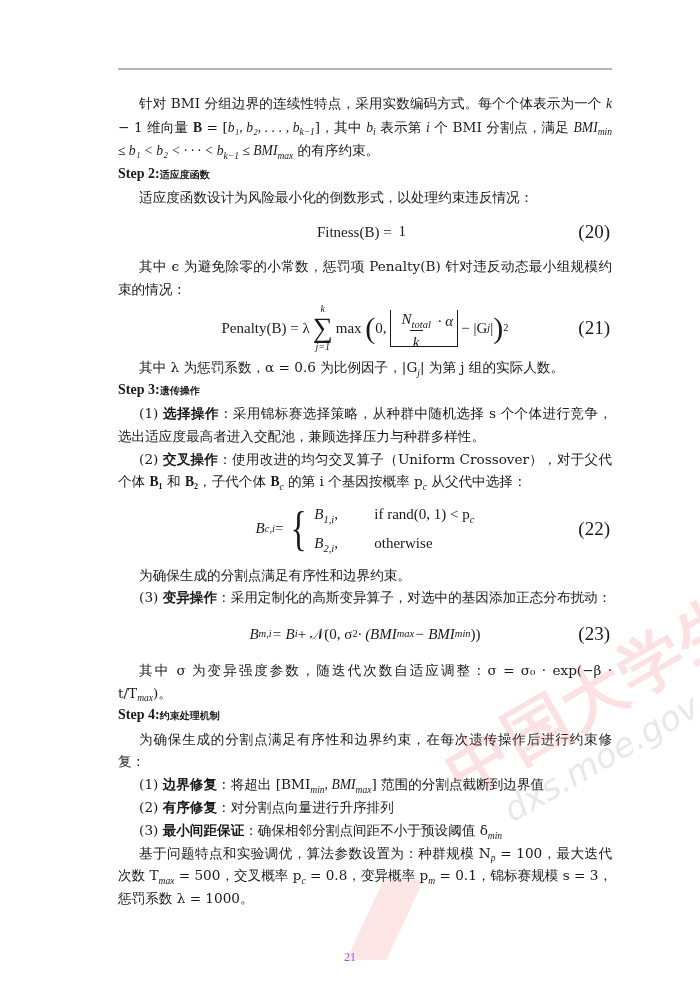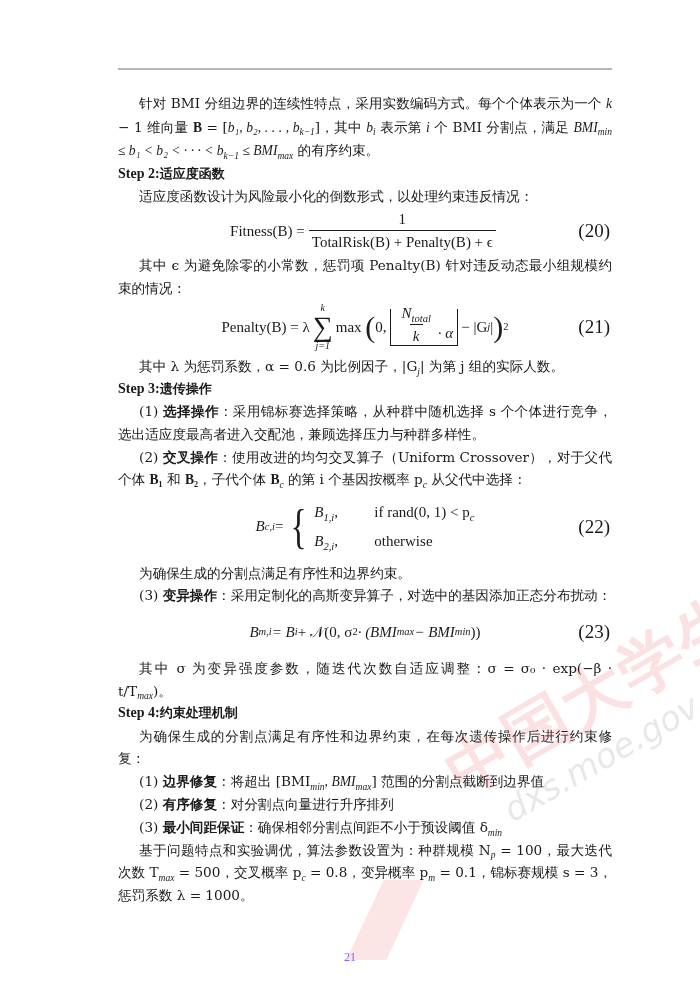--- a/index.html
+++ b/index.html
@@ -13,37 +13,37 @@
     position: absolute; left: 118px; top: 68px; width: 494px; height: 2px;
     background: #b4b4b4;
   }
   .content {
     position: absolute; left: 118px; top: 92px; width: 494px;
     font-size: 13.6px; line-height: 22.6px;
   }
   .p { margin: 0; text-align: justify; }
   .indent { text-indent: 1.55em; }
   .step { margin: 0; font-weight: bold; font-family: "Liberation Serif", "DejaVu Serif", serif; font-size: 14px; }
-  .step .cn { font-family: "DejaVu Sans", sans-serif; font-size: 13px; }
+  .step .cn { font-family: "DejaVu Sans", sans-serif; font-size: 10px; }
   .bold-cn { font-weight: bold; }
   i, .it { font-style: italic; font-family: "Liberation Serif", serif; }
   .b { font-weight: bold; font-family: "Liberation Serif", serif; }
   sub, sup { font-size: 70%; line-height: 0; }
   .eq {
     position: relative; height: 46px; display: flex; align-items: center; justify-content: center;
     font-family: "Liberation Serif", serif; font-size: 15px;
   }
   .eq .num { position: absolute; right: 2px; top: 50%; transform: translateY(-50%); font-size: 19px; }
   .frac { display: inline-flex; flex-direction: column; align-items: center; vertical-align: middle; margin: 0 4px; }
   .frac .top { padding: 0 3px 2px; line-height: 18px; }
   .frac .bot { border-top: 1px solid #1a1a1a; padding: 2px 3px 0; line-height: 18px; }
   .sum { display: inline-flex; flex-direction: column; align-items: center; vertical-align: middle; margin: 0 3px; line-height: 12px; }
   .sum .sig { font-size: 28px; line-height: 26px; }
   .sum .lim { font-size: 10px; font-style: italic; }
-  .floor { display: inline-flex; align-items: flex-end; border-left: 1px solid #1a1a1a; border-right: 1px solid #1a1a1a; border-bottom: 1px solid #1a1a1a; padding: 0 4px; margin: 16px 3px; height: 36px; }
+  .floor { display: inline-flex; align-items: flex-start; border-left: 1px solid #1a1a1a; border-right: 1px solid #1a1a1a; border-bottom: 1px solid #1a1a1a; padding: 0 4px; margin: 16px 3px; height: 36px; }
   .big-paren { font-size: 30px; line-height: 30px; vertical-align: middle; font-weight: 200; }
   .cases { display: inline-flex; align-items: center; }
   .cases .brace { font-size: 48px; line-height: 48px; margin-right: 4px; font-weight: 100; transform: scaleX(0.7); }
   .cases .rows { display: flex; flex-direction: column; gap: 6px; }
   .cases .row { display: flex; gap: 22px; }
   .cases .row span:first-child { width: 38px; }
   .watermark {
     position: absolute; left: 430px; top: 740px; pointer-events: none;
     transform: rotate(-30deg); transform-origin: left top;
   }
@@ -70,21 +70,20 @@
       <span>针对 BMI 分组边界的连续性特点，采用实数编码方式。每个个体表示为一个 </span><i>k</i><span> − 1 维向量 </span><span class="b">B</span><span> = [</span><i>b₁, b₂, . . . , b</i><sub><i>k−1</i></sub><span>]，其中 </span><i>b</i><sub><i>i</i></sub><span> 表示第 </span><i>i</i><span> 个 BMI 分割点，满足 </span><i>BMI</i><sub><i>min</i></sub><i> ≤ b₁ &lt; b₂ &lt; · · · &lt; b</i><sub><i>k−1</i></sub><i> ≤ BMI</i><sub><i>max</i></sub><span> 的有序约束。</span>
     </p>
 
     <p class="step"><span>Step 2:</span><span class="cn">适应度函数</span></p>
     <p class="p indent">适应度函数设计为风险最小化的倒数形式，以处理约束违反情况：</p>
 
     <div class="eq">
       <span>Fitness(B) =</span>
       <span class="frac">
         <span class="top">1</span>
-        <span class="bot">TotalRisk(B) + Penalty(B) + ϵ</span>
       </span>
       <span class="num">(20)</span>
     </div>
 
     <p class="p indent">其中 ϵ 为避免除零的小常数，惩罚项 Penalty(B) 针对违反动态最小组规模约束的情况：</p>
 
     <div class="eq" style="height:56px">
       <span>Penalty(B) = λ</span>
       <span class="sum">
         <span class="lim">k</span>

